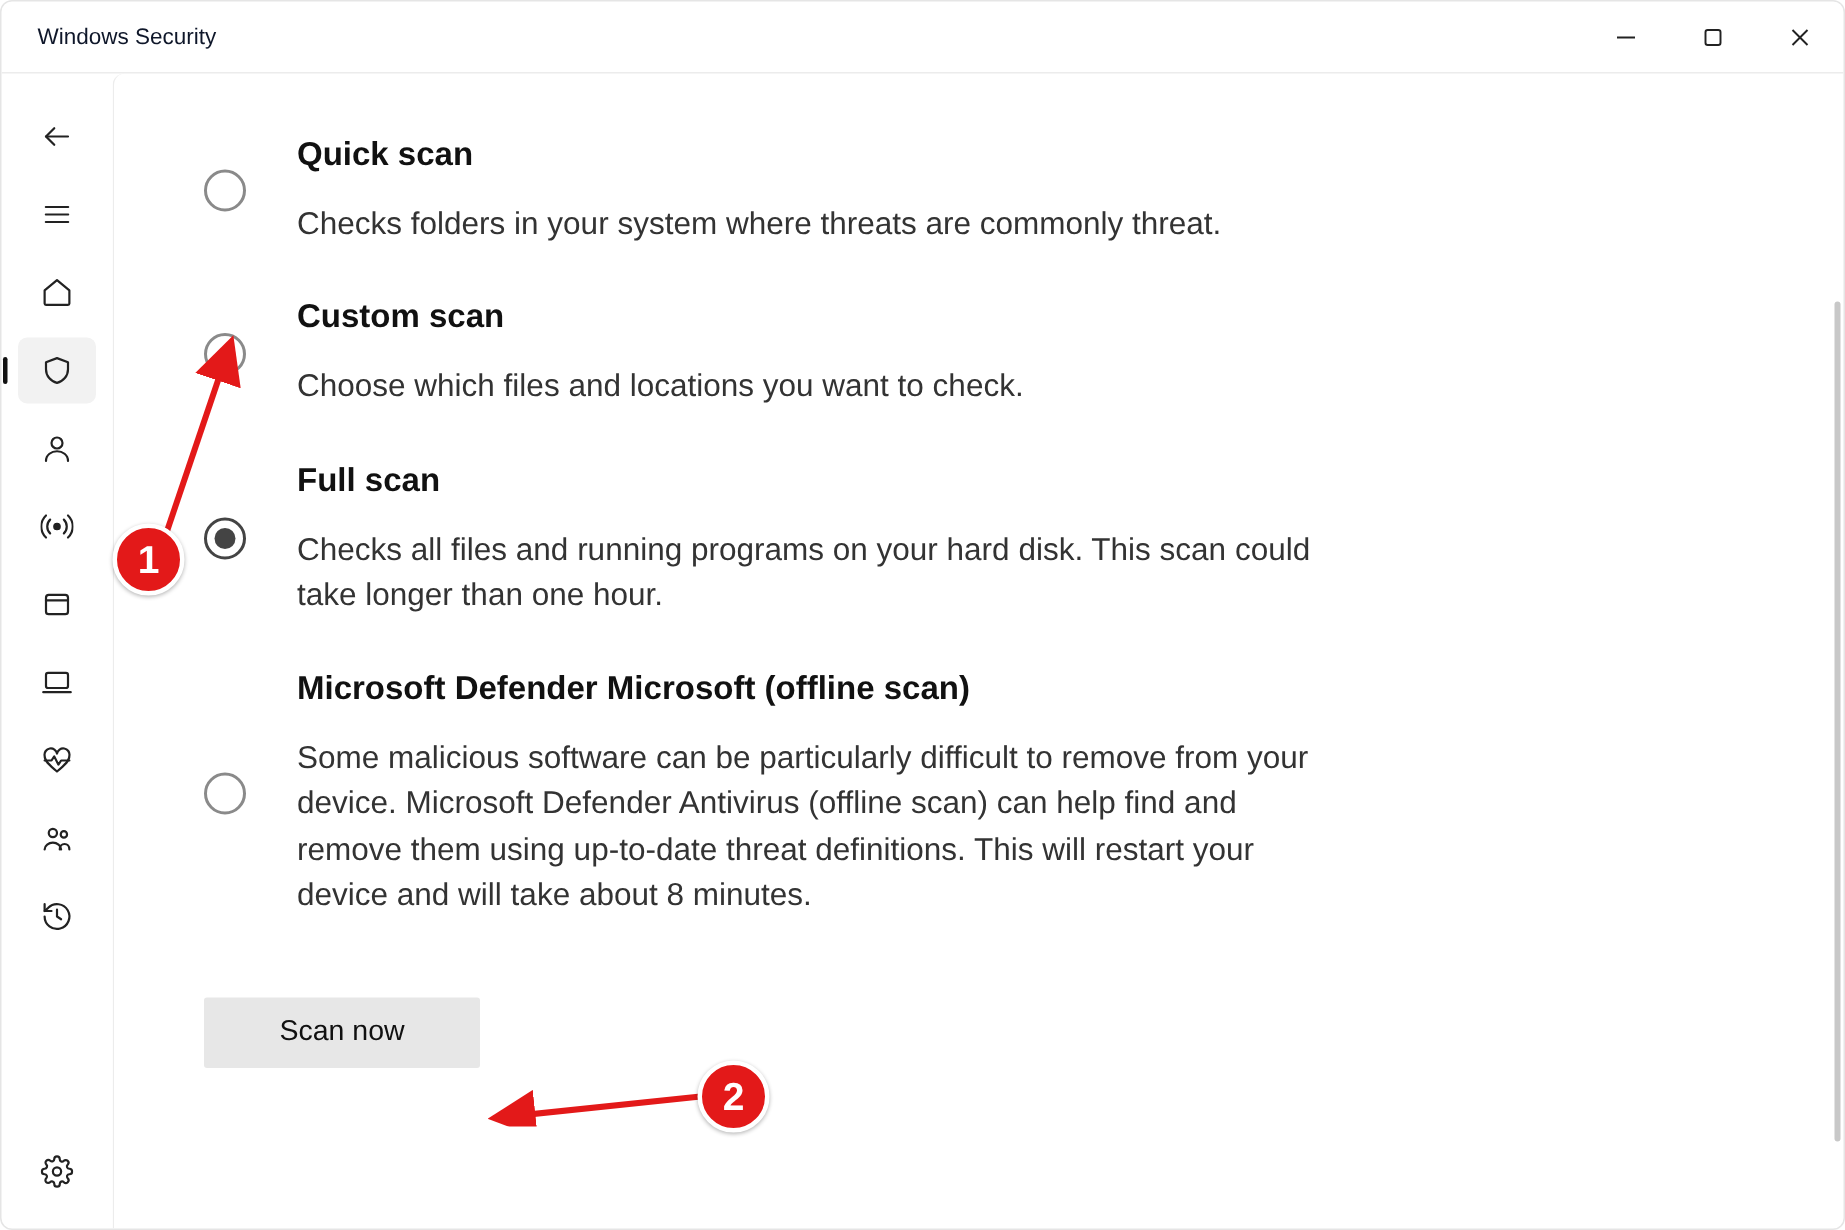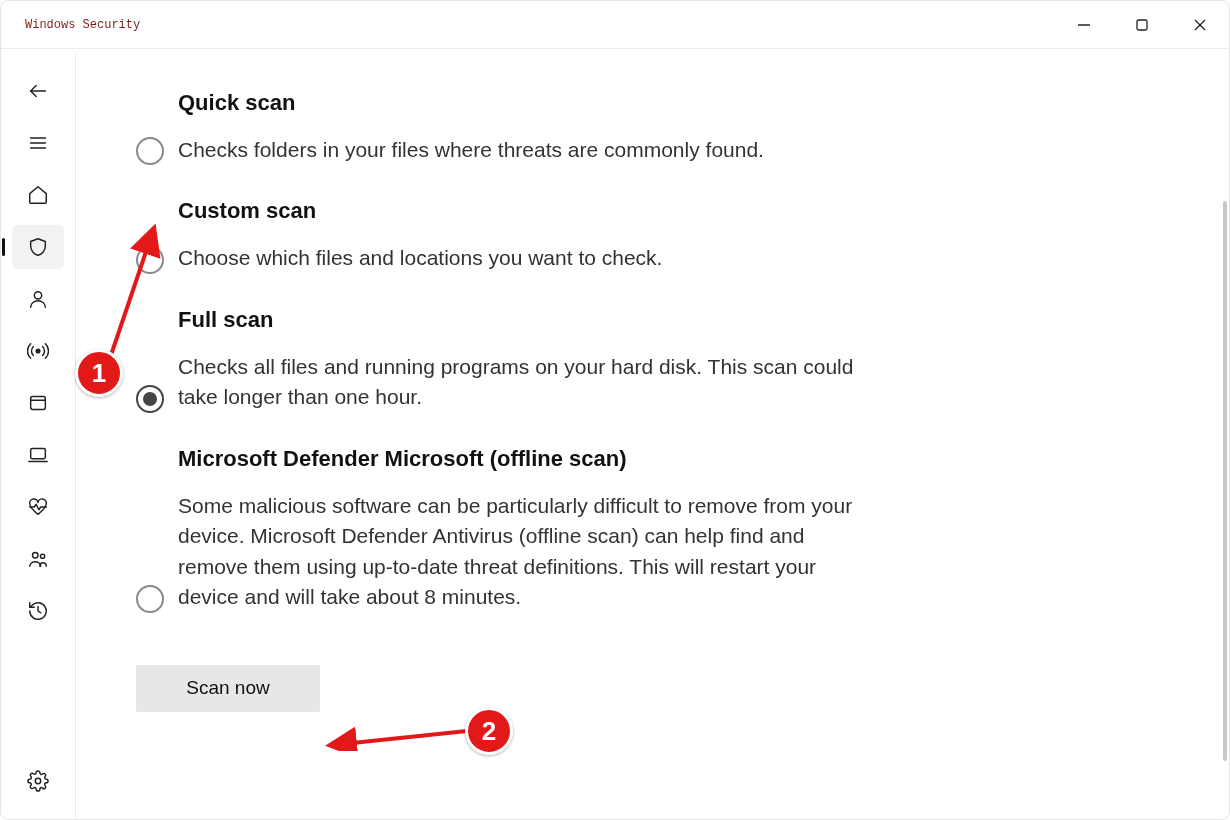--- a/index.html
+++ b/index.html
@@ -15,23 +15,22 @@
     }
     .titlebar {
       height: 48px;
       display: flex;
       align-items: center;
       justify-content: space-between;
       padding: 0 0 0 24px;
       border-bottom: 1px solid #ececec;
     }
     .titlebar-title {
-      font-size: 12px;
-      color: #7f1d1d;
-      font-family: Liberation Mono, monospace;
+      font-size: 15px;
+      color: #0f172a;
     }
     .titlebar-controls {
       display: flex;
       height: 100%;
     }
     .titlebar-btn {
       width: 58px;
       height: 100%;
       display: flex;
       align-items: center;
@@ -98,22 +97,23 @@
     .content-wrap {
       flex: 1;
       border-left: 1px solid #ececec;
       border-top-left-radius: 8px;
       overflow: hidden;
       position: relative;
       padding: 40px 50px 30px 60px;
     }
     .radio-option {
       display: flex;
-      align-items: flex-end;
+      align-items: center;
       margin-bottom: 32px;
+      gap: 20px;
     }
     .radio-circle {
       width: 28px;
       height: 28px;
       border: 2px solid #8a8a8a;
       border-radius: 50%;
       flex-shrink: 0;
       display: flex;
       align-items: center;
       justify-content: center;
@@ -309,21 +309,21 @@
       </div>
     </div>
   </div>
 
   <div class="content-wrap">
     
     <div class="radio-option">
       <div class="radio-circle"></div>
       <div class="option-text">
         <div class="option-title">Quick scan</div>
-        <div class="option-desc">Checks folders in your files where threats are commonly found.</div>
+        <div class="option-desc">Checks folders in your system where threats are commonly threat.</div>
       </div>
     </div>
 
     
     <div class="radio-option">
       <div class="radio-circle"></div>
       <div class="option-text">
         <div class="option-title">Custom scan</div>
         <div class="option-desc">Choose which files and locations you want to check.</div>
       </div>

